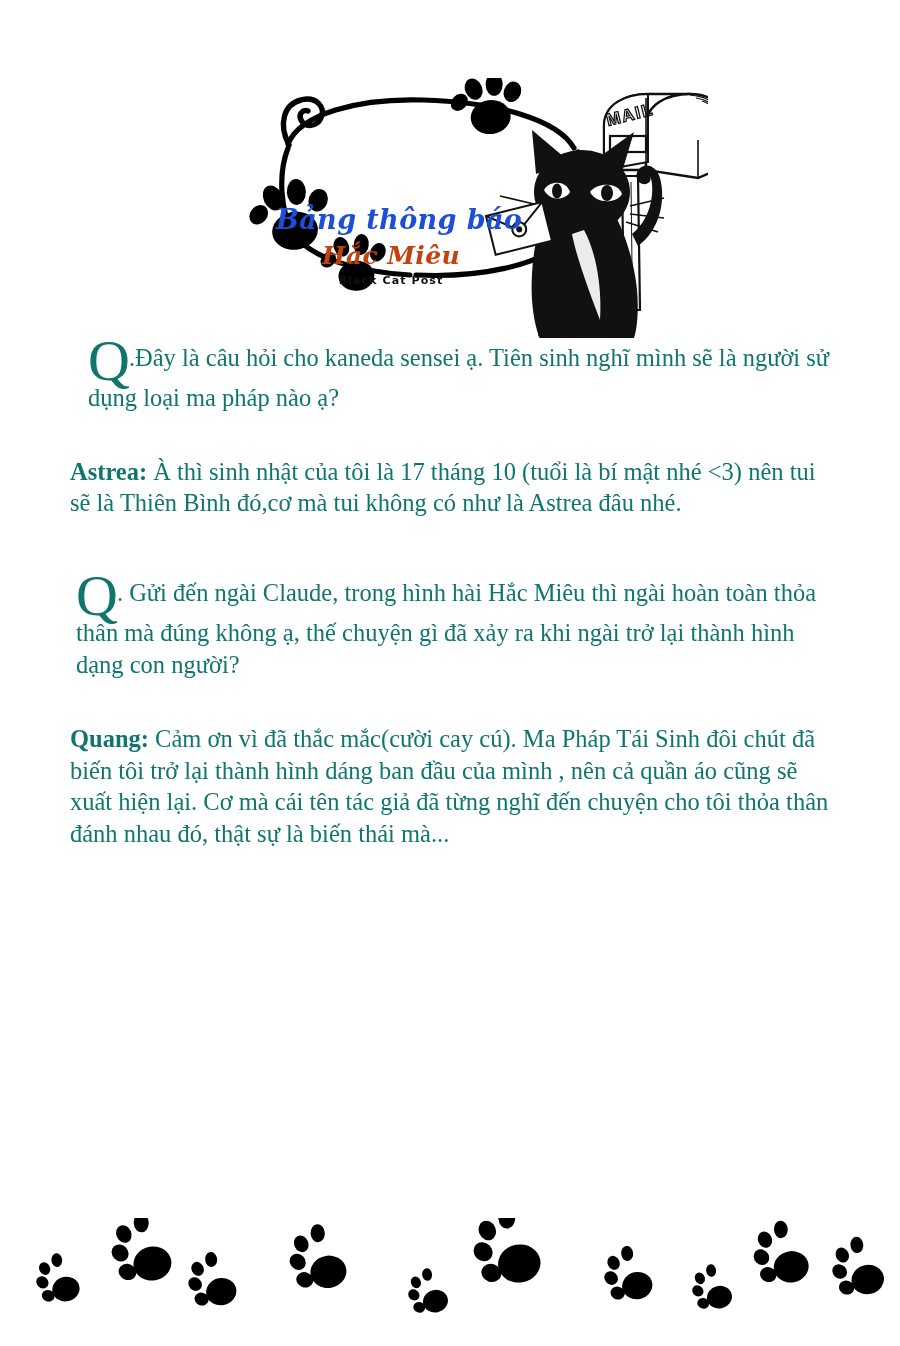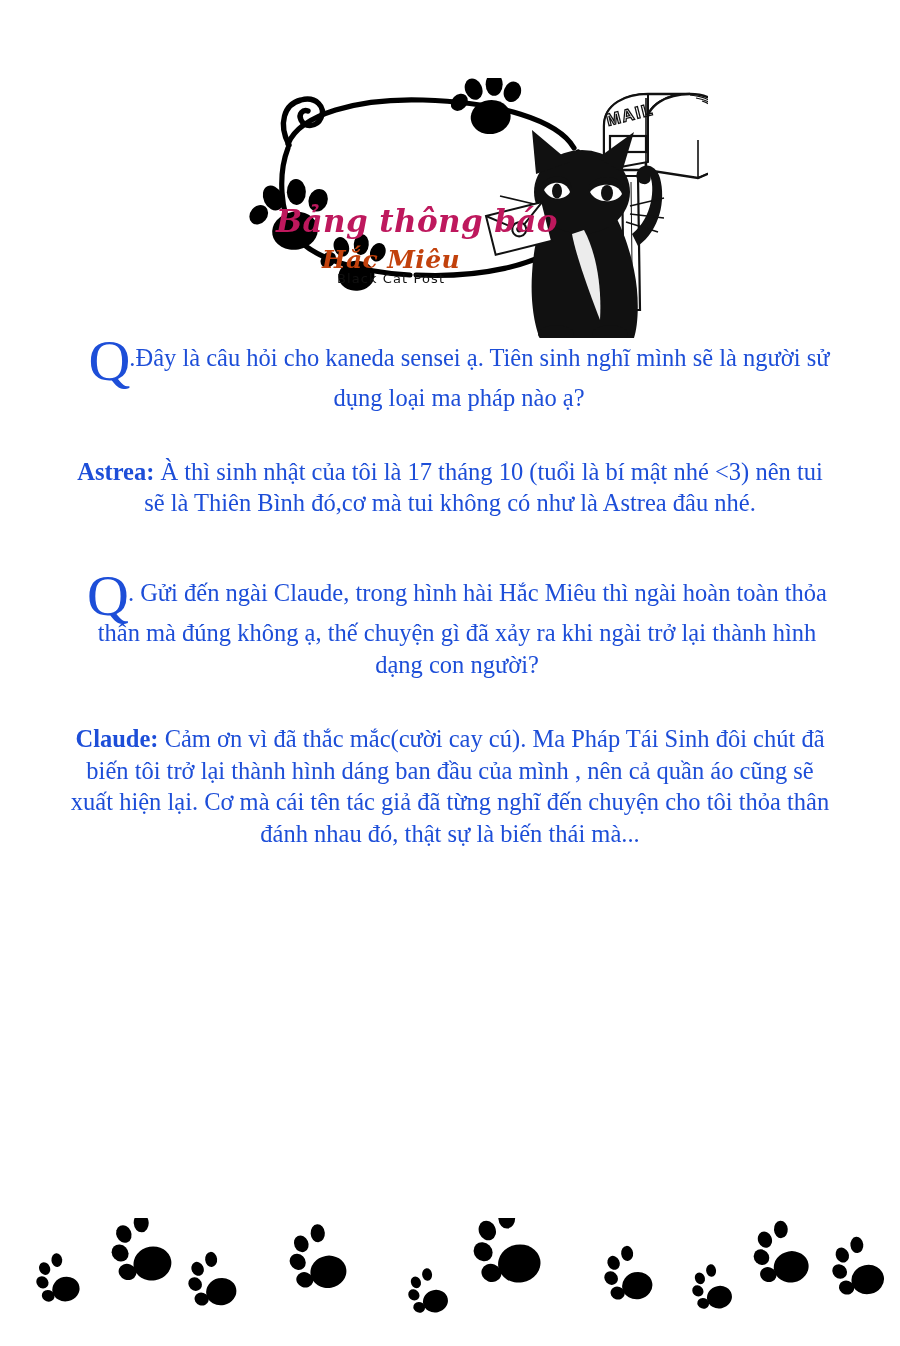--- a/index.html
+++ b/index.html
@@ -35,76 +35,77 @@
     position: absolute;
     left: 276px;
     top: 128px;
     width: 230px;
     text-align: center;
     line-height: 1;
     pointer-events: none;
   }
   .logo-title-1 {
     font-family: "DejaVu Serif", "Liberation Serif", serif;
-    font-size: 31px;
+    font-size: 27px;
     font-weight: 700;
     font-style: italic;
     letter-spacing: 0.4px;
-    color: #be185d;
+    color: #1d4ed8;
     white-space: nowrap;
   }
   .logo-title-2 {
     font-family: "DejaVu Serif", "Liberation Serif", serif;
     font-size: 25px;
     font-weight: 700;
     font-style: italic;
     letter-spacing: 0.4px;
     color: #c2410c;
     margin-top: 10px;
     white-space: nowrap;
   }
   .logo-sub {
     font-family: "DejaVu Sans", "Liberation Sans", sans-serif;
-    font-size: 13px;
-    font-weight: 400;
+    font-size: 11px;
+    font-weight: 700;
     letter-spacing: 1.1px;
+    margin-top: 7px;
     color: #111;
     white-space: nowrap;
   }
 
   
   .content {
     position: absolute;
     left: 70px;
     top: 340px;
     width: 760px;
   }
   .block {
-    text-align: center;
+    text-align: left;
     font-size: 24.5px;
     line-height: 1.30;
-    color: #1d4ed8;
+    color: #0f766e;
   }
   .block.q {
     position: relative;
     padding-left: 0;
   }
   .dropcap {
     font-size: 58px;
     line-height: 0.72;
     font-family: "Liberation Serif", "DejaVu Serif", serif;
     vertical-align: -14px;
     letter-spacing: -1px;
   }
   .gap-md { height: 42px; }
   .gap-lg { height: 56px; }
   .speaker { font-weight: 700; }
 
   .q1 { margin-left: 18px; }
-  .q2 { margin-left: 14px; }
+  .q2 { margin-left: 6px; }
 
   
   .pawtrail {
     position: absolute;
     left: 0;
     top: 1218px;
     width: 900px;
     height: 120px;
   }
   .pawtrail svg { display: block; }
@@ -260,21 +261,21 @@
 
   <div class="gap-lg"></div>
 
   <div class="block q q2">
     <span class="dropcap">Q</span><span>. </span><span>Gửi đến ngài Claude, trong hình hài Hắc Miêu thì ngài hoàn toàn thỏa thân mà đúng không ạ, thế chuyện gì đã xảy ra khi ngài trở lại thành hình dạng con người?</span>
   </div>
 
   <div class="gap-md"></div>
 
   <div class="block">
-    <span class="speaker">Claude:</span>
+    <span class="speaker">Quang:</span>
     <span>Cảm ơn vì đã thắc mắc(cười cay cú). Ma Pháp Tái Sinh đôi chút đã biến tôi trở lại thành hình dáng ban đầu của mình , nên cả quần áo cũng sẽ xuất hiện lại. Cơ mà cái tên tác giả đã từng nghĩ đến chuyện cho tôi thỏa thân đánh nhau đó, thật sự là biến thái mà...</span>
   </div>
 </div>
 
 <div class="pawtrail">
   <svg width="900" height="120" viewBox="0 0 900 120">
     <g fill="#000">
 
       <g transform="translate(36,48) rotate(-12) scale(0.72)">
         <ellipse cx="34" cy="40" rx="19" ry="17"></ellipse>

